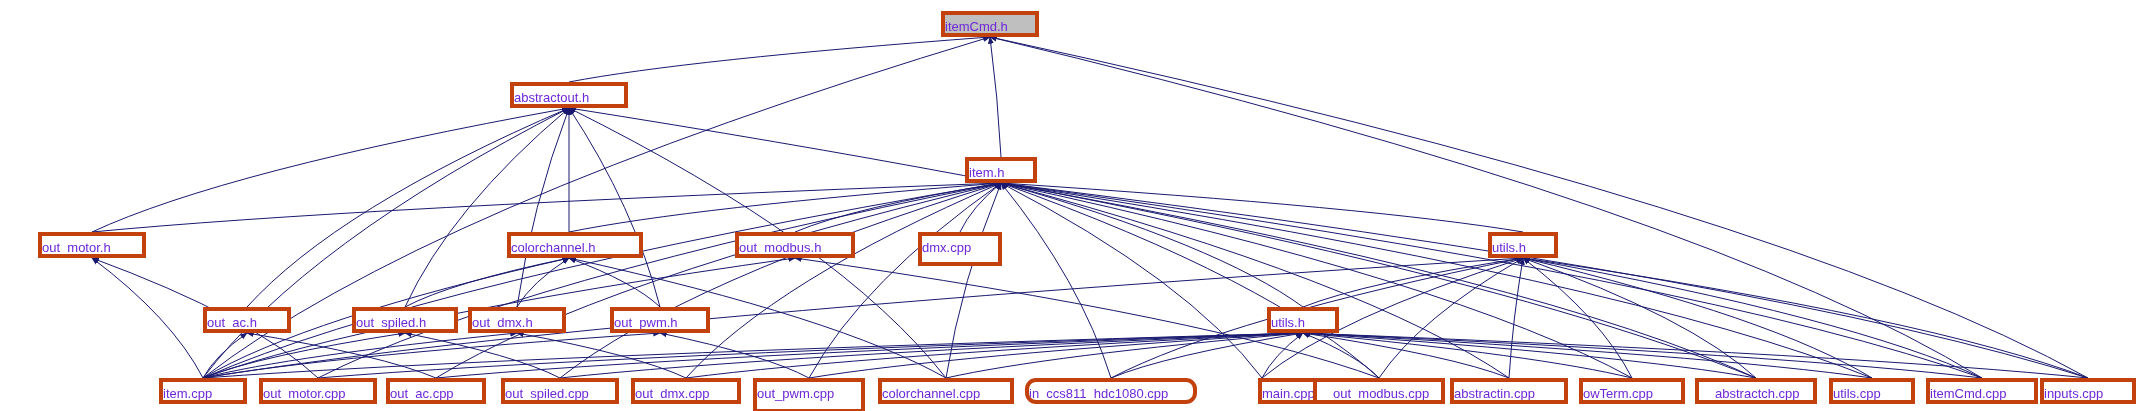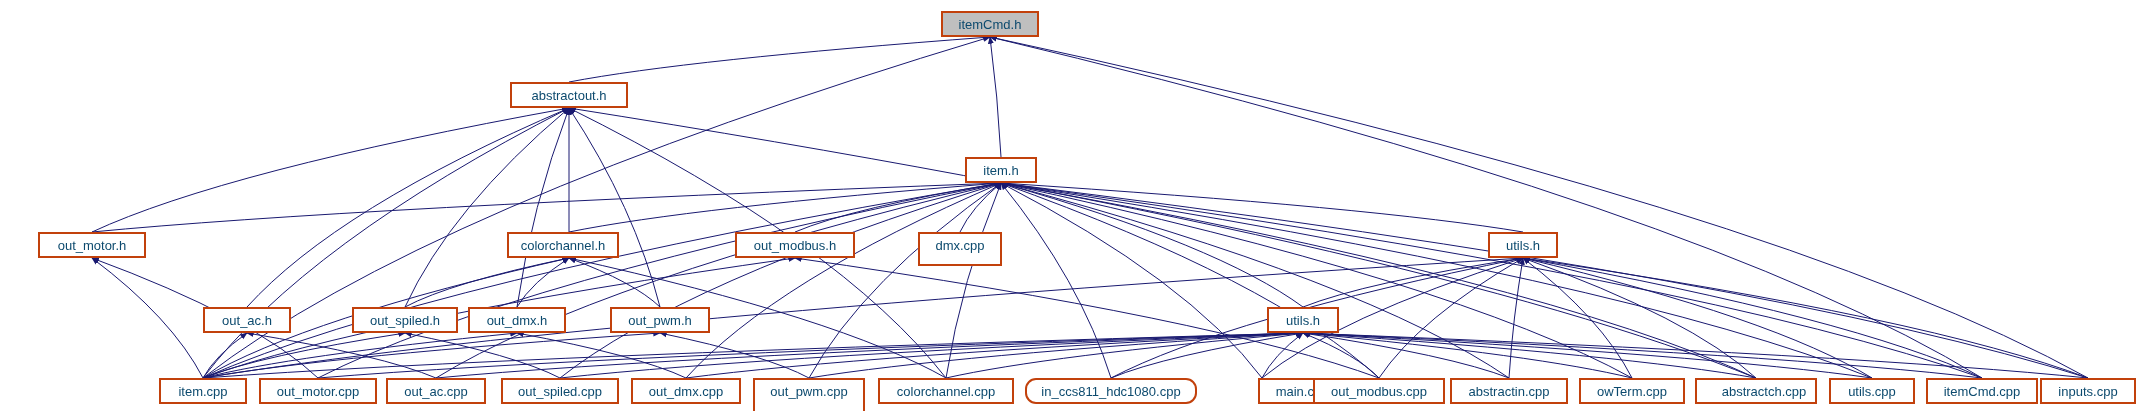--- a/index.html
+++ b/index.html
@@ -18,25 +18,25 @@
   #edge-layer {
     position: absolute;
     left: 0;
     top: 0;
     width: 2140px;
     height: 411px;
   }
   .node {
     position: absolute;
     box-sizing: border-box;
-    border: 2px solid #c2410c;
+    border: 4px solid #c2410c;
     background: #ffffff;
-    color: #0c4a6e;
+    color: #6d28d9;
     font-size: 13px;
-    text-align: center;
+    text-align: left;
     white-space: nowrap;
     overflow: hidden;
     cursor: pointer;
     z-index: 2;
   }
   .node.highlight {
     background: #bfbfbf;
   }
   .edge {
     fill: none;
@@ -135,39 +135,39 @@
         <path d="M 686 378 Q 638.68 355.5 517 333" class="edge" marker-end="url(#arrowhead)"></path>
         <path d="M 203 378 Q 330.96 355.5 660 333" class="edge" marker-end="url(#arrowhead)"></path>
         <path d="M 809 378 Q 767.28 355.5 660 333" class="edge" marker-end="url(#arrowhead)"></path>
       </g>
   </svg>
   <div id="nodes">
       <div class="node highlight" style="left: 941px; top: 11px; width: 98px; height: 26px; line-height: 24px;">itemCmd.h</div>
       <div class="node" style="left: 510px; top: 82px; width: 118px; height: 26px; line-height: 24px;">abstractout.h</div>
       <div class="node" style="left: 965px; top: 157px; width: 72px; height: 26px; line-height: 24px;">item.h</div>
       <div class="node" style="left: 38px; top: 232px; width: 108px; height: 26px; line-height: 24px;">out_motor.h</div>
-      <div class="node" style="left: 507px; top: 232px; width: 112px; height: 26px; line-height: 24px;">colorchannel.h</div>
+      <div class="node" style="left: 507px; top: 232px; width: 136px; height: 26px; line-height: 24px;">colorchannel.h</div>
       <div class="node" style="left: 735px; top: 232px; width: 120px; height: 26px; line-height: 24px;">out_modbus.h</div>
       <div class="node" style="left: 918px; top: 232px; width: 84px; height: 34px; line-height: 24px;">dmx.cpp</div>
       <div class="node" style="left: 1488px; top: 232px; width: 70px; height: 26px; line-height: 24px;">utils.h</div>
       <div class="node" style="left: 203px; top: 307px; width: 88px; height: 26px; line-height: 24px;">out_ac.h</div>
       <div class="node" style="left: 352px; top: 307px; width: 106px; height: 26px; line-height: 24px;">out_spiled.h</div>
       <div class="node" style="left: 468px; top: 307px; width: 98px; height: 26px; line-height: 24px;">out_dmx.h</div>
       <div class="node" style="left: 610px; top: 307px; width: 100px; height: 26px; line-height: 24px;">out_pwm.h</div>
       <div class="node" style="left: 1267px; top: 307px; width: 72px; height: 26px; line-height: 24px;">utils.h</div>
       <div class="node" style="left: 159px; top: 378px; width: 88px; height: 26px; line-height: 24px;">item.cpp</div>
       <div class="node" style="left: 259px; top: 378px; width: 118px; height: 26px; line-height: 24px;">out_motor.cpp</div>
       <div class="node" style="left: 386px; top: 378px; width: 100px; height: 26px; line-height: 24px;">out_ac.cpp</div>
       <div class="node" style="left: 501px; top: 378px; width: 118px; height: 26px; line-height: 24px;">out_spiled.cpp</div>
       <div class="node" style="left: 631px; top: 378px; width: 110px; height: 26px; line-height: 24px;">out_dmx.cpp</div>
       <div class="node" style="left: 753px; top: 378px; width: 112px; height: 35px; line-height: 24px;">out_pwm.cpp</div>
       <div class="node" style="left: 878px; top: 378px; width: 136px; height: 26px; line-height: 24px;">colorchannel.cpp</div>
       <div class="node" style="left: 1025px; top: 378px; width: 172px; height: 26px; line-height: 24px; border-radius: 11px;">in_ccs811_hdc1080.cpp</div>
       <div class="node" style="left: 1258px; top: 378px; width: 88px; height: 26px; line-height: 24px;">main.cpp</div>
-      <div class="node" style="left: 1313px; top: 378px; width: 132px; height: 26px; line-height: 24px;">out_modbus.cpp</div>
+      <div class="node" style="left: 1313px; top: 378px; width: 132px; height: 26px; line-height: 24px; padding-left: 16px;">out_modbus.cpp</div>
       <div class="node" style="left: 1450px; top: 378px; width: 118px; height: 26px; line-height: 24px;">abstractin.cpp</div>
       <div class="node" style="left: 1579px; top: 378px; width: 106px; height: 26px; line-height: 24px;">owTerm.cpp</div>
       <div class="node" style="left: 1695px; top: 378px; width: 122px; height: 26px; line-height: 24px; padding-left: 16px;">abstractch.cpp</div>
       <div class="node" style="left: 1829px; top: 378px; width: 86px; height: 26px; line-height: 24px;">utils.cpp</div>
       <div class="node" style="left: 1926px; top: 378px; width: 112px; height: 26px; line-height: 24px;">itemCmd.cpp</div>
       <div class="node" style="left: 2040px; top: 378px; width: 96px; height: 26px; line-height: 24px;">inputs.cpp</div>
     </div>
 </div>
 
 </body></html>

